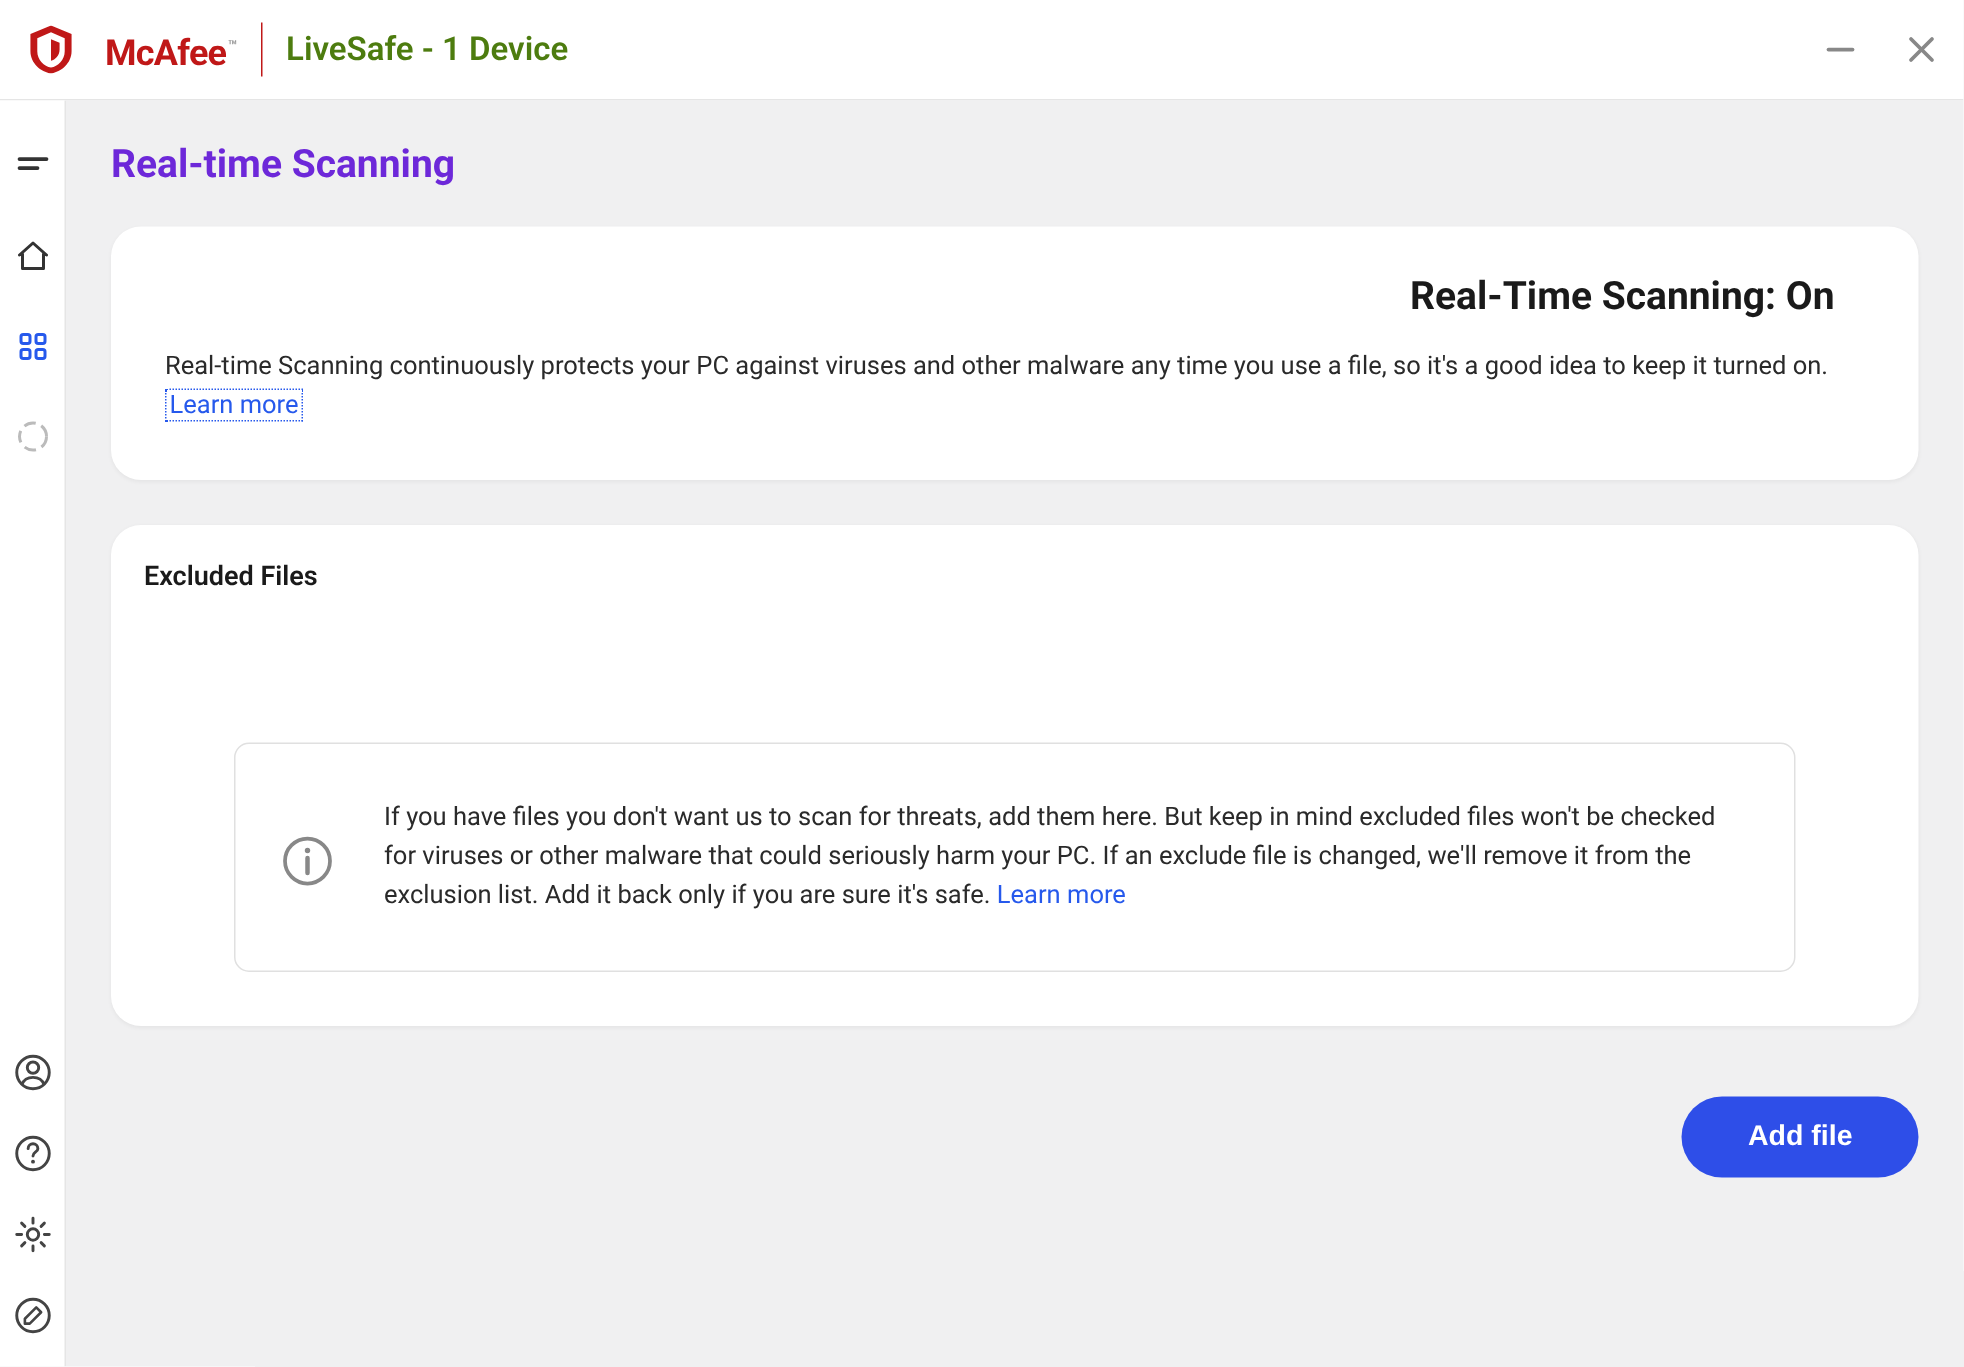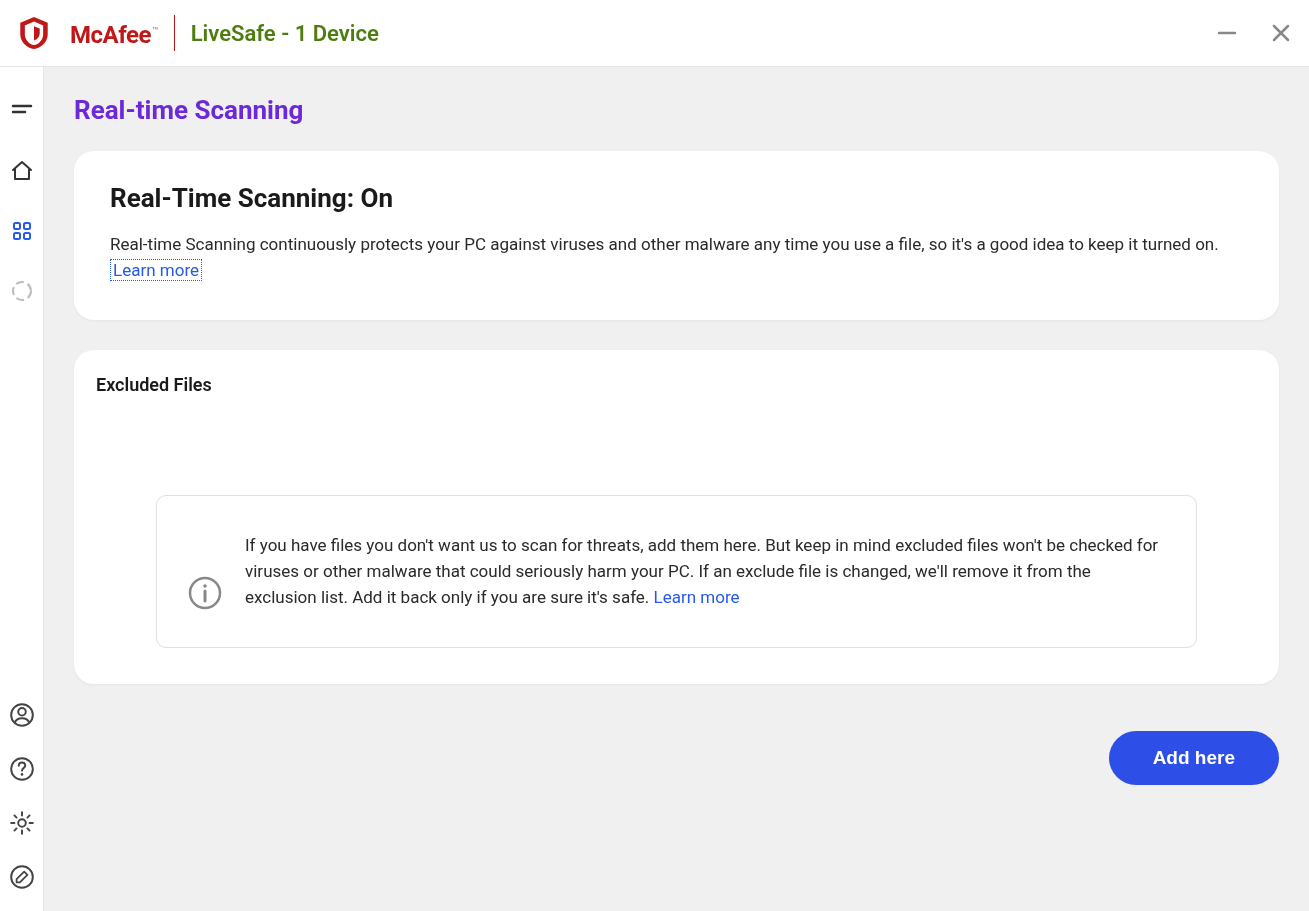--- a/index.html
+++ b/index.html
@@ -163,20 +163,21 @@
     .status-left {
       flex: 1;
       padding-right: 20px;
     }
     
     .status-title {
       font-size: 26px;
       font-weight: 700;
       color: #1a1a1a;
       margin-bottom: 18px;
+      text-align: right;
     }
     
     .status-desc {
       font-size: 17px;
       line-height: 1.55;
       color: #2a2a2a;
     }
     
     .learn-more-link {
       color: #2659ec;
@@ -222,22 +223,22 @@
       color: #1a1a1a;
       margin-bottom: 100px;
     }
     
     .info-box {
       border: 1px solid #e0e0e0;
       border-radius: 10px;
       padding: 36px 30px 36px 30px;
       margin: 0 60px;
       display: flex;
-      align-items: flex-end;
-      gap: 22px;
+      align-items: center;
+      gap: 33px;
     }
     
     .info-icon {
       flex-shrink: 0;
       width: 36px;
       height: 36px;
       margin-top: 6px;
     }
     
     .info-text {
@@ -369,13 +370,13 @@
           <line x1="18" y1="16" x2="18" y2="26" stroke="#888" stroke-width="3" stroke-linecap="round"></line>
         </svg>
         <p class="info-text">
           <span>If you have files you don't want us to scan for threats, add them here. But keep in mind excluded files won't be checked for viruses or other malware that could seriously harm your PC. If an exclude file is changed, we'll remove it from the exclusion list. Add it back only if you are sure it's safe. </span><a class="learn-more-plain">Learn more</a>
         </p>
       </div>
     </div>
   </div>
 </div>
 
-<button class="add-file-btn">Add here</button>
+<button class="add-file-btn">Add file</button>
 
 </body></html>

